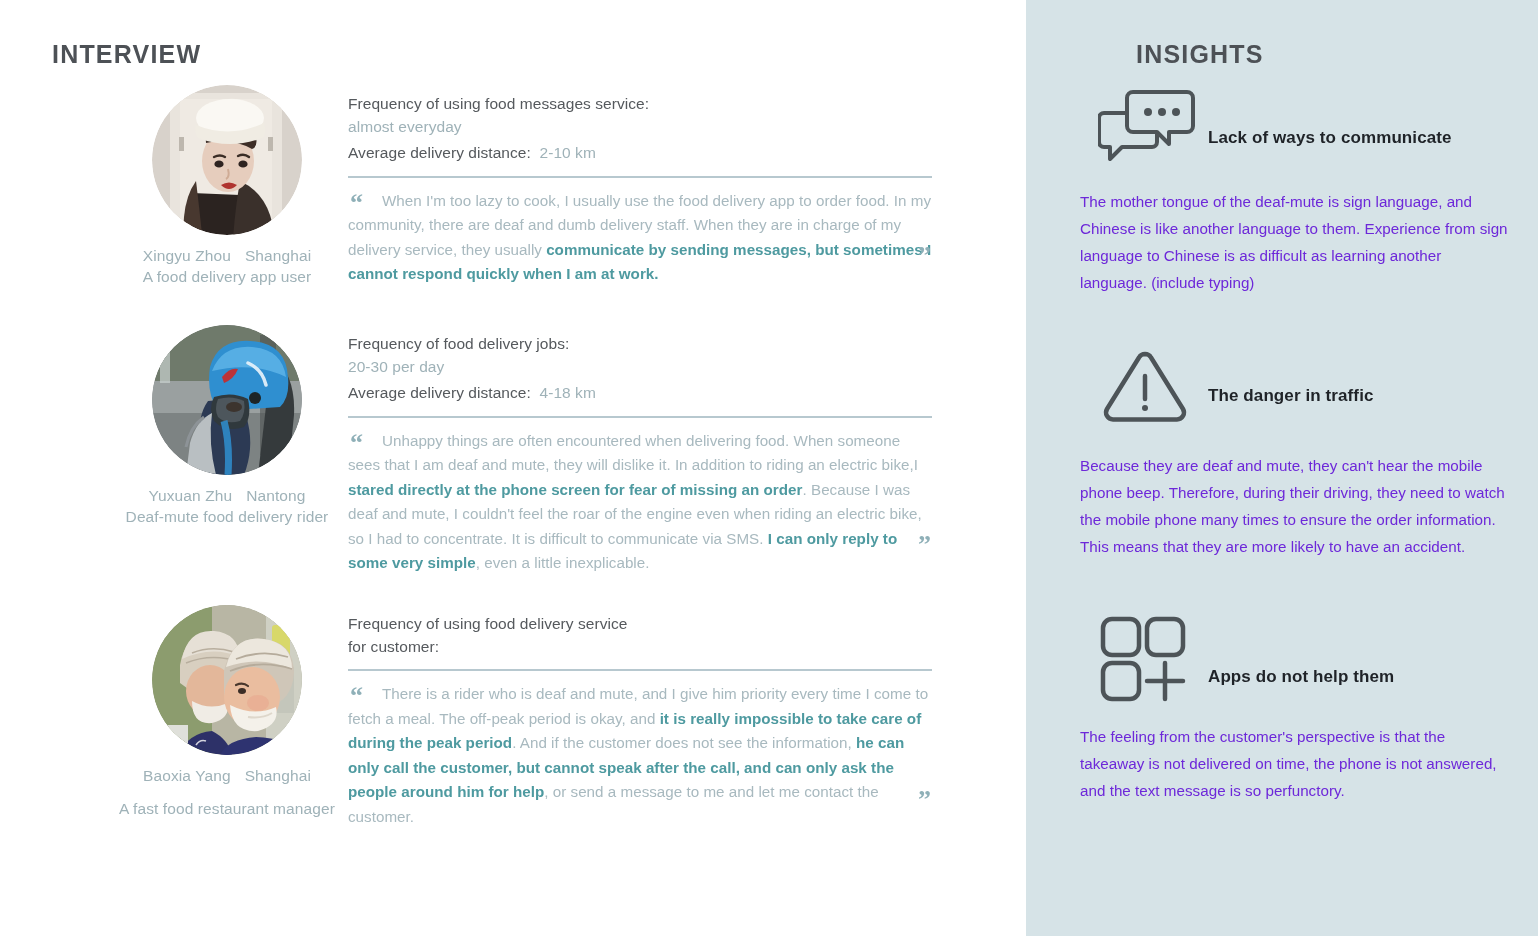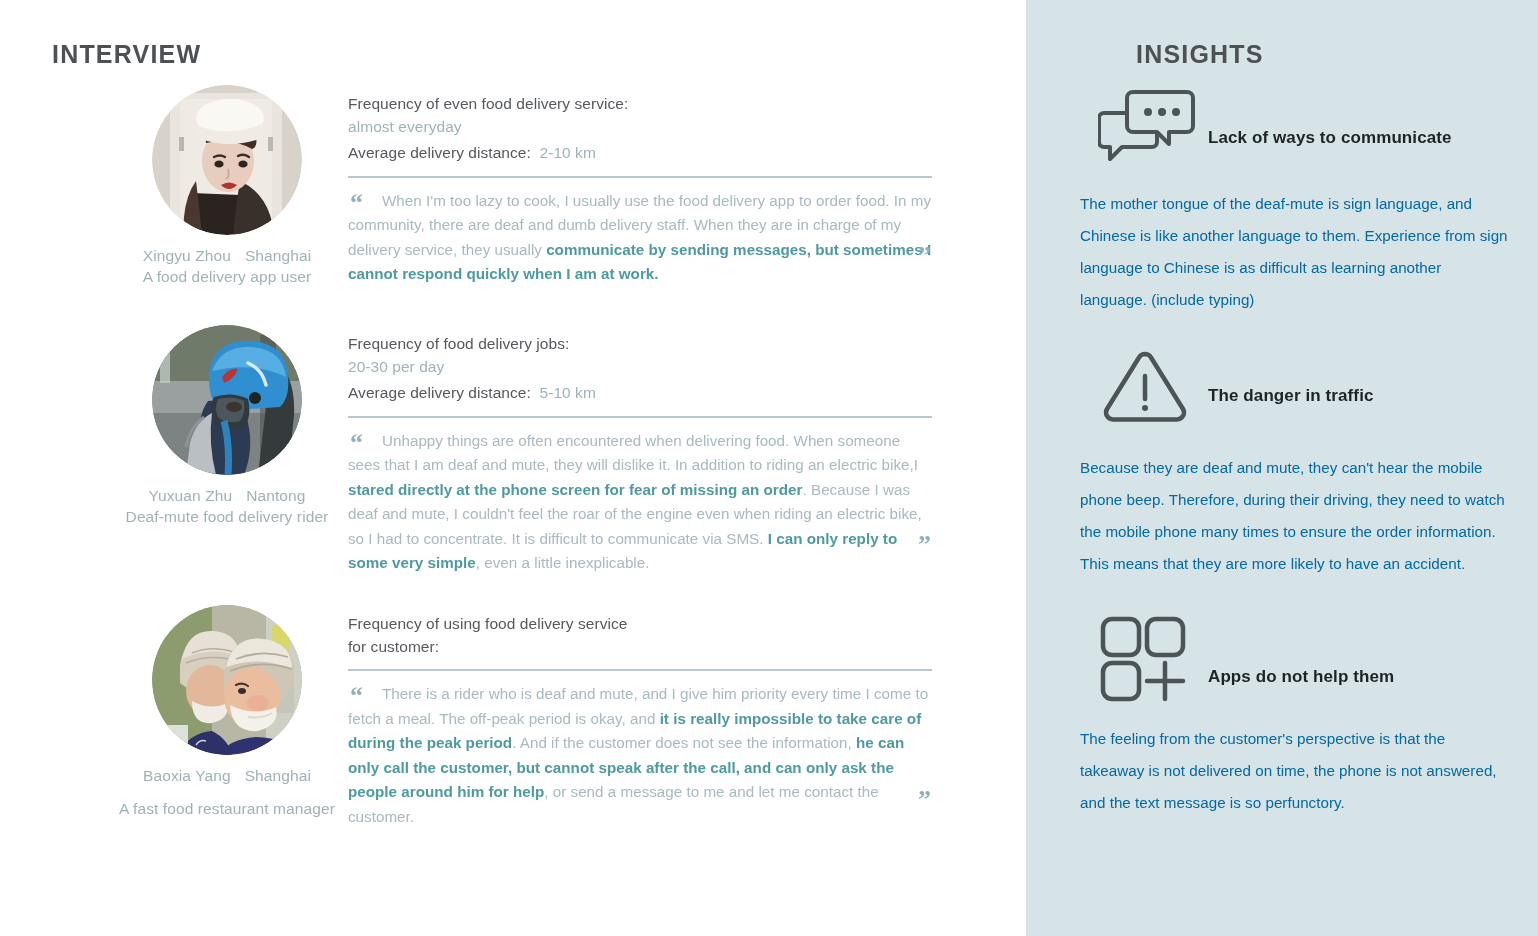--- a/index.html
+++ b/index.html
@@ -175,22 +175,22 @@
     color: #1f2328;
     letter-spacing: .1px;
     white-space: nowrap;
   }
   .i2 .insight-heading { top: 36px; }
   .i3 .insight-heading { top: 52px; }
 
   .insight-body {
     margin-top: 22px;
     font-size: 15.2px;
-    line-height: 32px;
-    color: #0369a1;
+    line-height: 27px;
+    color: #6d28d9;
     letter-spacing: .02px;
     width: 430px;
   }
   .i2 .insight-body { margin-top: 24px; }
   .i3 .insight-body { margin-top: 30px; }
 </style>
 </head>
 <body>
 
 <div id="interview-panel">
@@ -229,21 +229,21 @@
           </g>
         </svg>
       </div>
       <div class="person-caption">
         <span class="person-name">Xingyu Zhou</span><span>Shanghai</span>
       </div>
       <div class="person-caption" style="margin-top:0">A food delivery app user</div>
     </div>
 
     <div class="content">
-      <div class="fact-line">Frequency of even food delivery service:</div>
+      <div class="fact-line">Frequency of using food messages service:</div>
       <div class="fact-line fact-val">almost everyday</div>
       <div class="fact-line fact-gap"><span>Average delivery distance:</span><span class="fact-val">&nbsp;&nbsp;</span><span class="fact-val">2-10 km</span></div>
       <div class="divider"></div>
       <div class="quote-box">
         <span class="quote-open">“</span>
         <div class="quote-body">When I'm too lazy to cook, I usually use the food delivery app to order food. In my community, there are deaf and dumb delivery staff. When they are in charge of my delivery service, they usually <b>communicate by sending messages, but sometimes I cannot respond quickly when I am at work.</b></div>
         <span class="quote-close qc1">”</span>
       </div>
     </div>
   </div>
@@ -282,21 +282,21 @@
       </div>
       <div class="person-caption">
         <span class="person-name">Yuxuan Zhu</span><span>Nantong</span>
       </div>
       <div class="person-caption" style="margin-top:0">Deaf-mute food delivery rider</div>
     </div>
 
     <div class="content">
       <div class="fact-line">Frequency of food delivery jobs:</div>
       <div class="fact-line fact-val">20-30 per day</div>
-      <div class="fact-line fact-gap"><span>Average delivery distance:</span><span class="fact-val">&nbsp;&nbsp;</span><span class="fact-val">5-10 km</span></div>
+      <div class="fact-line fact-gap"><span>Average delivery distance:</span><span class="fact-val">&nbsp;&nbsp;</span><span class="fact-val">4-18 km</span></div>
       <div class="divider"></div>
       <div class="quote-box">
         <span class="quote-open">“</span>
         <div class="quote-body">Unhappy things are often encountered when delivering food. When someone sees that I am deaf and mute, they will dislike it. In addition to riding an electric bike,I <b>stared directly at the phone screen for fear of missing an order</b>. Because I was deaf and mute, I couldn't feel the roar of the engine even when riding an electric bike, so I had to concentrate. It is difficult to communicate via SMS. <b>I can only reply to some very simple</b>, even a little inexplicable.</div>
         <span class="quote-close qc2">”</span>
       </div>
     </div>
   </div>
 
   <div class="interview-row r3">

